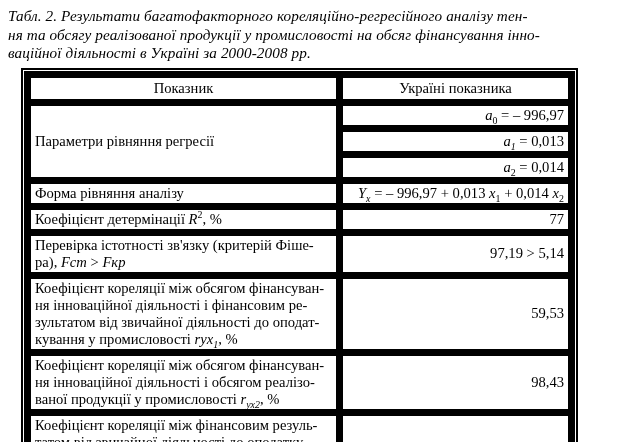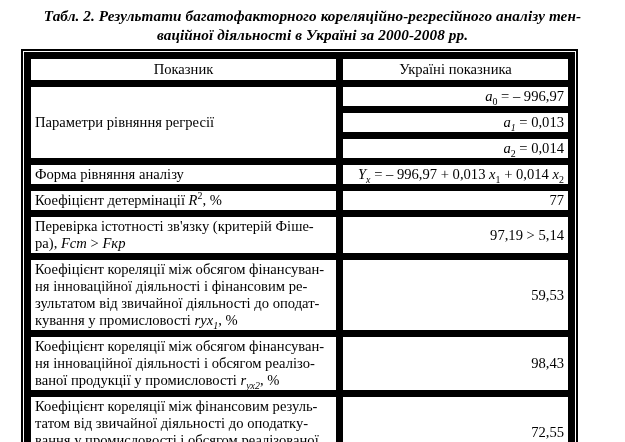--- a/index.html
+++ b/index.html
@@ -9,22 +9,21 @@
   }
   body {
     width: 625px;
     height: 442px;
     font-family: "Liberation Serif", "DejaVu Serif", serif;
     color: #000;
     overflow: hidden;
   }
   .caption {
     margin: 7px 8px 5px 8px;
-    text-align: center;
-    font-weight: bold;
+    font-weight: normal;
     font-style: italic;
     font-size: 15.2px;
     line-height: 18.5px;
     letter-spacing: 0.1px;
   }
   .table-wrap {
     margin-left: 21px;
     width: 551px;
     border: 2px solid #000;
     padding: 1px;
@@ -53,20 +52,21 @@
   td.value-cell { text-align: right; }
   sub { font-size: 68%; line-height: 0; }
   sup { font-size: 68%; line-height: 0; }
   td.subrow { height: 17px; }
 </style>
 </head>
 <body>
 
 <div class="caption">
   <div>Табл. 2. Результати багатофакторного кореляційно-регресійного аналізу тен-</div>
+  <div>ня та обсягу реалізованої продукції у промисловості на обсяг фінансування інно-</div>
   <div>ваційної діяльності в Україні за 2000-2008 рр.</div>
 </div>
 
 <div class="table-wrap">
   <table class="results">
     <colgroup>
       <col class="col-label">
       <col>
     </colgroup>
     <tbody>

